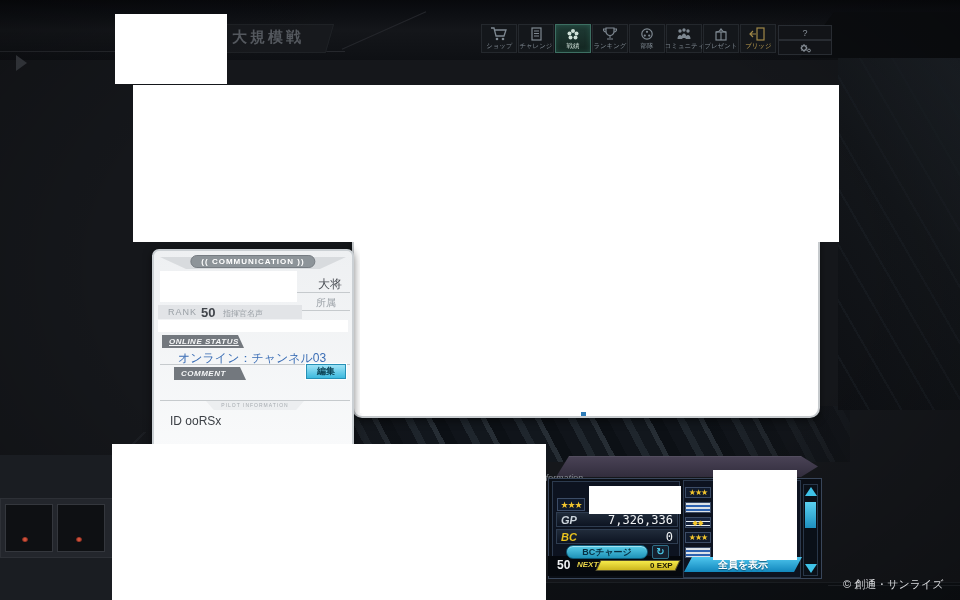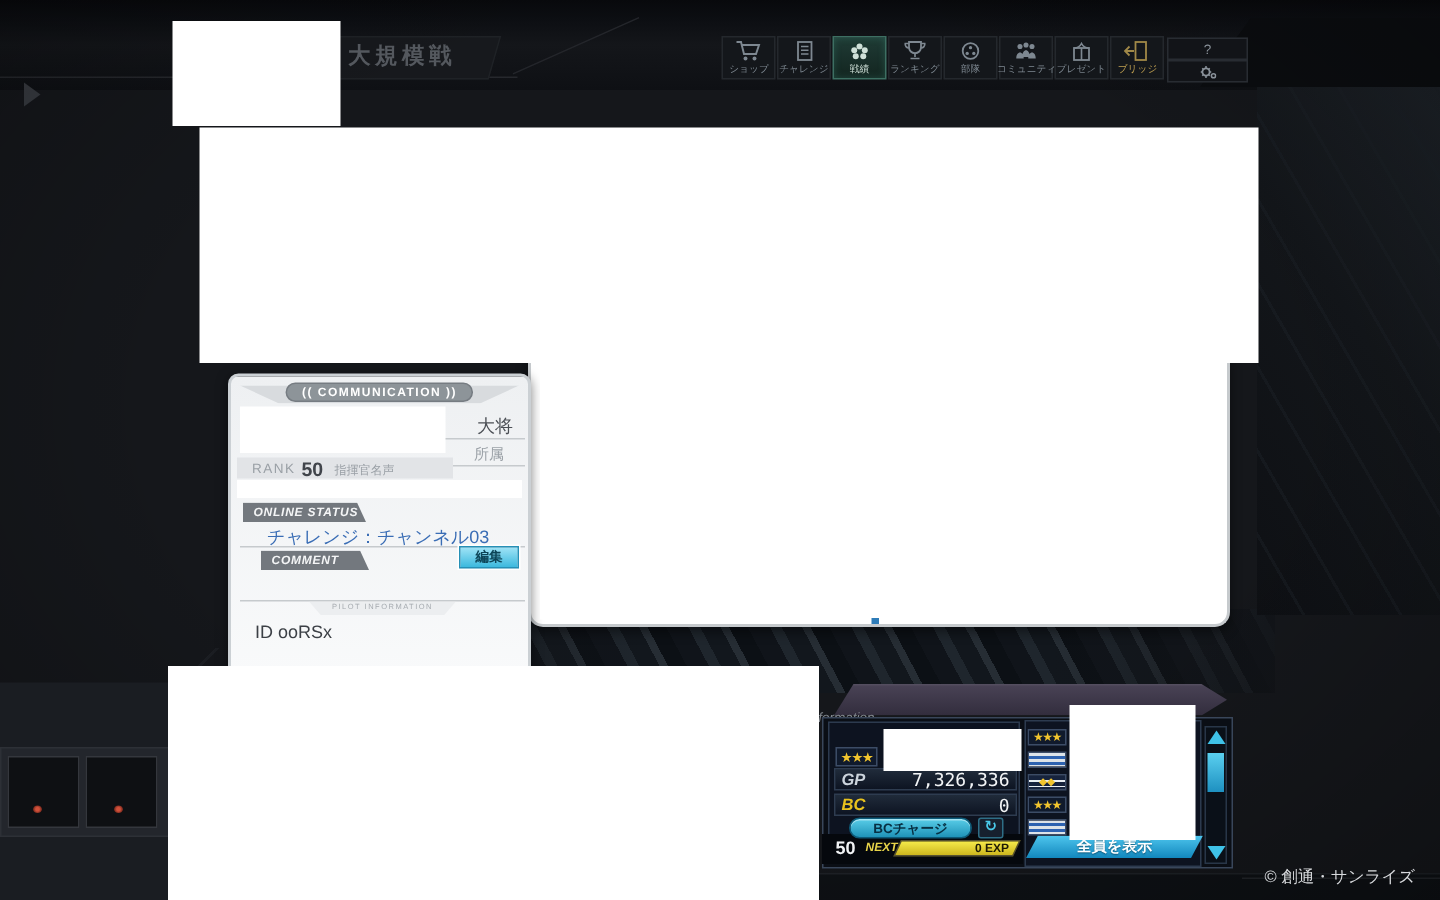--- a/index.html
+++ b/index.html
@@ -289,22 +289,22 @@
     <div class="pc pc-head-badge">(( COMMUNICATION ))</div>
     <div class="pc pc-rank-title">大将</div>
     <div class="pc pc-div" style="left:138px;top:41px;width:58px;"></div>
     <div class="pc pc-afl">所属</div>
     <div class="pc pc-div" style="left:138px;top:59px;width:58px;"></div>
     <div class="pc pc-rankrow"></div>
     <div class="pc pc-ranklbl">RANK</div>
     <div class="pc pc-rankval">50</div>
     <div class="pc pc-fame">指揮官名声</div>
     <div class="pc redact" style="left:4px;top:69px;width:190px;height:12px;"></div>
-    <div class="pc pc-tag" style="left:8px;top:84px;width:82px;height:13px;">ONLINE STATUS</div>
-    <div class="pc pc-online-val">チャレンジ：チャンネル03</div>
+    <div class="pc pc-tag" style="left:8px;top:84px;width:82px;height:13px;text-decoration:underline;">ONLINE STATUS</div>
+    <div class="pc pc-online-val">オンライン：チャンネル03</div>
     <div class="pc pc-div" style="left:6px;top:113px;width:190px;"></div>
     <div class="pc pc-tag" style="left:20px;top:116px;width:72px;height:13px;">COMMENT</div>
     <div class="pc pc-edit">編集</div>
     <div class="pc pc-comment">ID ooRSx</div>
     <div class="pc pc-div" style="left:6px;top:149px;width:190px;"></div>
     <div class="pc pc-foot">PILOT INFORMATION</div>
     <div class="pc redact" style="left:6px;top:20px;width:137px;height:31px;"></div>
   </div>
 
   <div class="abs banner"></div>

